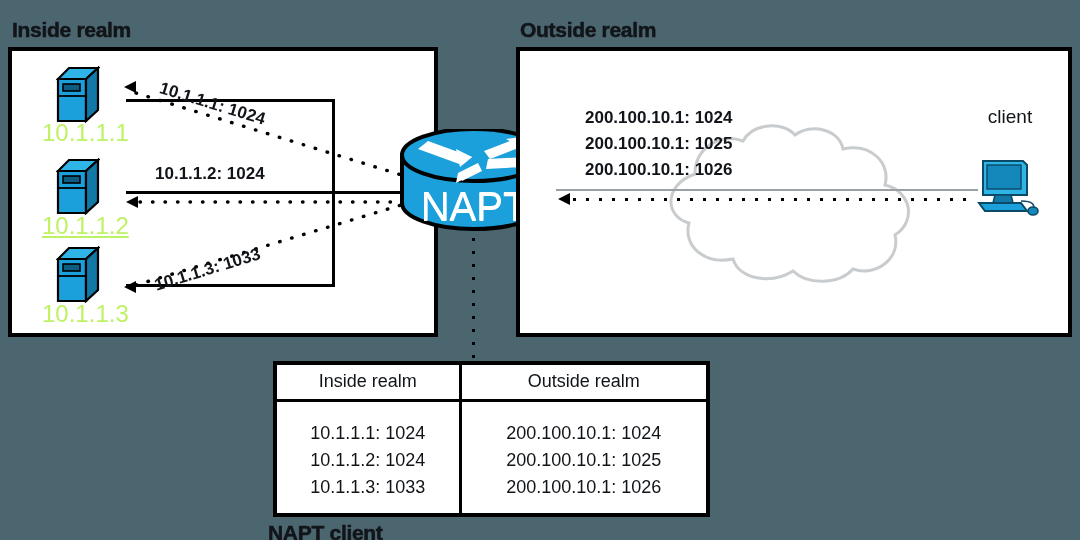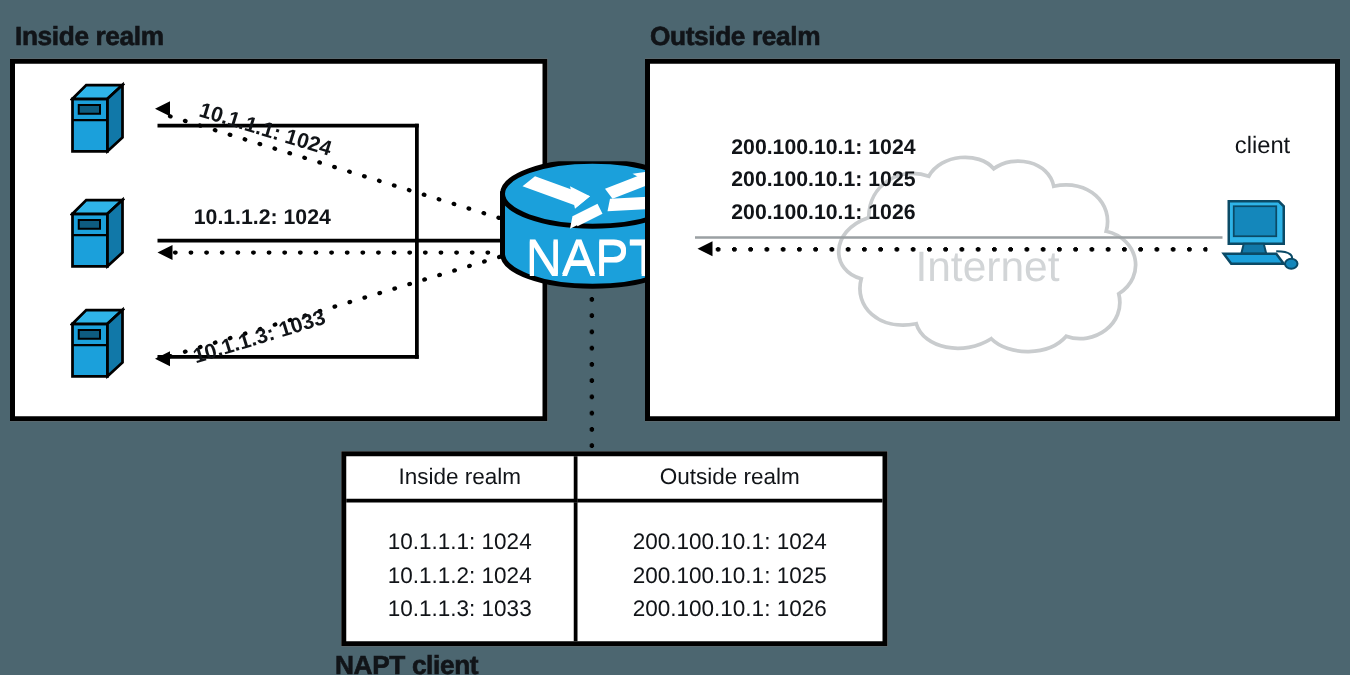--- a/index.html
+++ b/index.html
@@ -36,21 +36,21 @@
   #inside-title{left:12px;top:2px;}
   #outside-title{left:520px;top:2px;}
   #napt-table-title{left:268px;top:505px;}
 
   
   .host{position:absolute;width:44px;height:58px;}
   .host svg{display:block;}
   .host-label{
     position:absolute;
     font-size:24px;
-    color:#ffffff;
+    color:#bef264;
     white-space:nowrap;
     line-height:1;
   }
 
   
   .solid-line{position:absolute;background:#000;height:3px;}
   .vbracket{position:absolute;background:#000;width:3px;}
 
   .dotline{
     position:absolute;
@@ -225,22 +225,20 @@
 
   <div id="cloud">
     <svg width="330" height="165" viewBox="0 0 330 165">
       <path d="M70,55 C70,28 96,14 118,22 C128,4 158,2 170,16
                C186,4 214,10 218,30 C246,24 266,44 260,66
                C286,72 292,102 270,116 C276,140 250,158 228,150
                C214,166 182,166 168,152 C146,166 114,160 108,140
                C78,146 58,126 64,104 C40,98 38,66 70,55 Z" fill="none" stroke="#C9CCCE" stroke-width="3"></path>
     </svg>
   </div>
-  <div style="position:absolute;left:625px;top:180px;width:330px;text-align:center;
-              font-size:34px;color:#D2D5D7;line-height:34px;">Internet</div>
 
   <div class="out-labels">
     <div>200.100.10.1: 1024</div>
     <div>200.100.10.1: 1025</div>
     <div>200.100.10.1: 1026</div>
   </div>
 
   <div class="gray-line" style="left:556px;top:172px;width:422px;"></div>
 
   <div class="dotline" style="left:568px;top:180px;width:398px;"></div>

